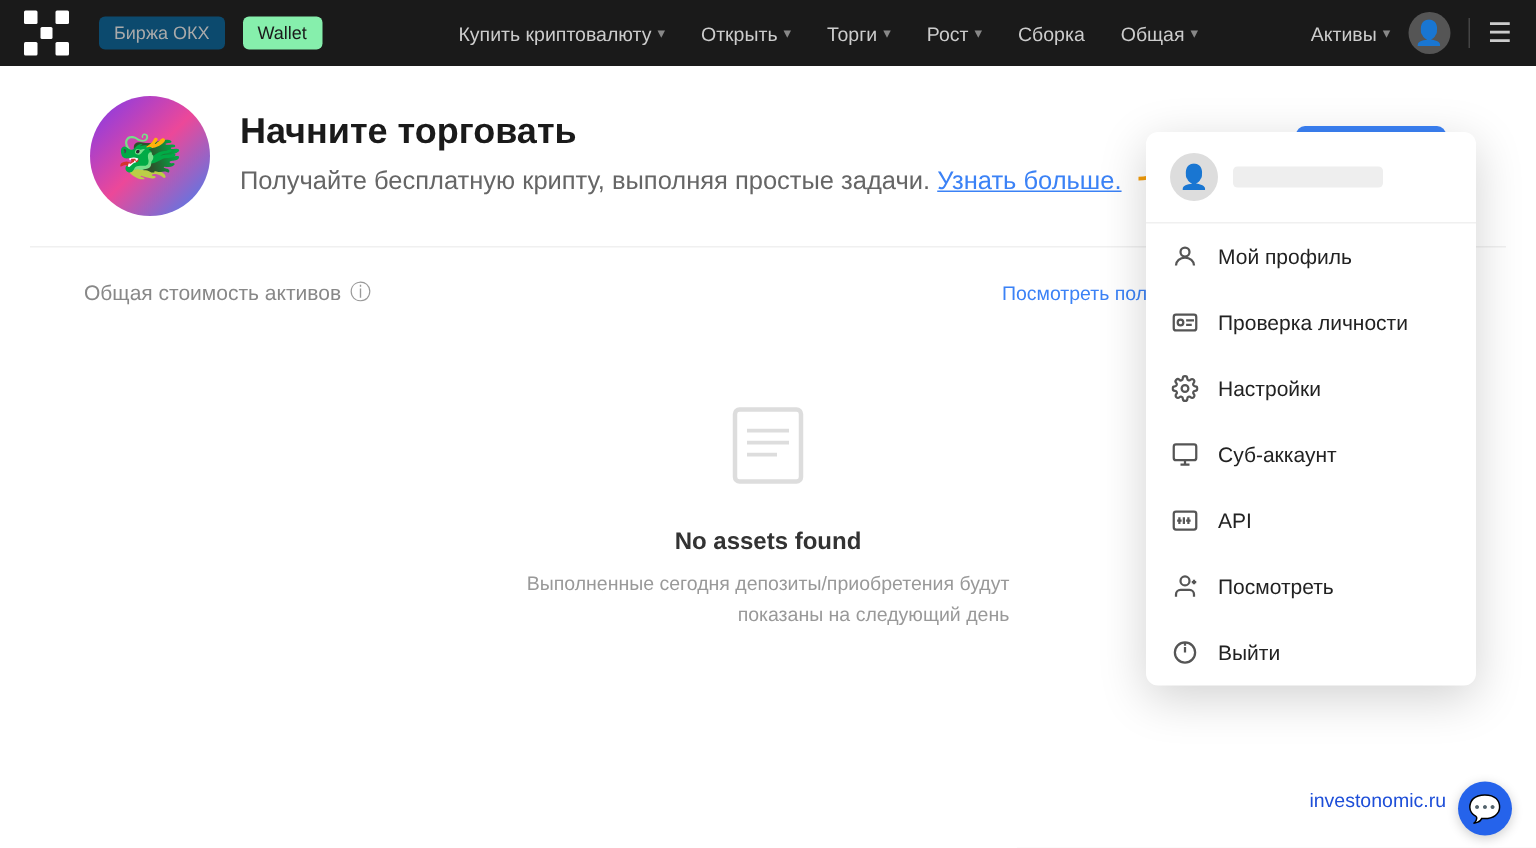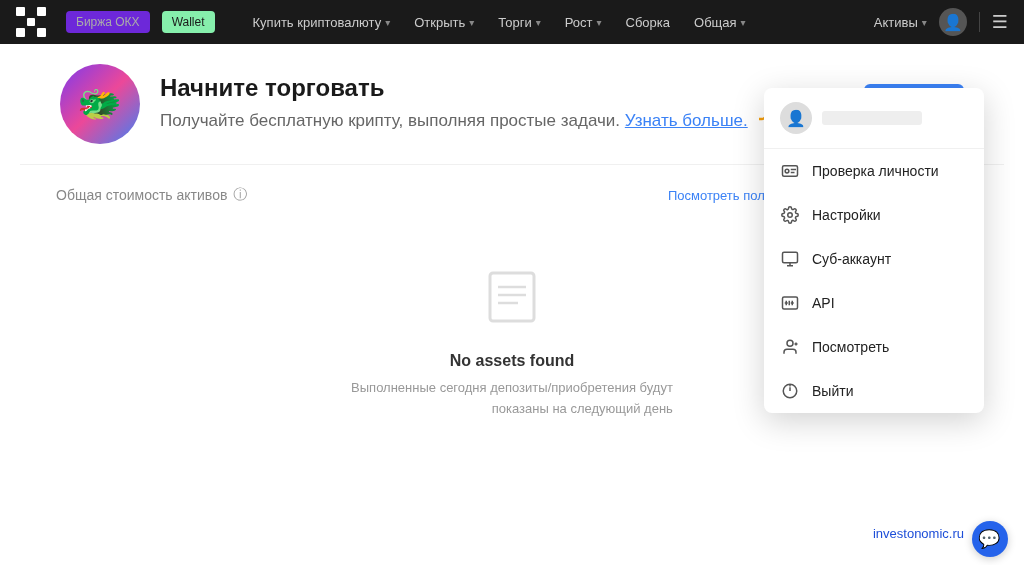--- a/index.html
+++ b/index.html
@@ -10,21 +10,21 @@
       background: #1a1a1a;
       height: 44px;
       display: flex;
       align-items: center;
       padding: 0 16px;
       gap: 12px;
       position: relative;
       z-index: 10;
     }
     .tab-birzha {
-      background: #6d28d9;
+      background: #0c4a6e;
       color: #aaa;
       font-size: 12px;
       padding: 4px 10px;
       border-radius: 4px;
       cursor: pointer;
     }
     .tab-wallet {
       background: #86efac;
       color: #1a1a1a;
       font-size: 12px;
@@ -32,20 +32,21 @@
       border-radius: 4px;
       cursor: pointer;
       font-weight: 500;
     }
     .nav-items {
       display: flex;
       align-items: center;
       gap: 4px;
       margin-left: 16px;
       flex: 1;
+      justify-content: center;
     }
     .nav-item {
       color: #ccc;
       font-size: 13px;
       padding: 6px 10px;
       cursor: pointer;
       display: flex;
       align-items: center;
       gap: 4px;
       white-space: nowrap;
@@ -414,20 +415,29 @@
   </div>
 
   <div class="dropdown-overlay">
     <div class="dropdown-header">
       <div class="dropdown-avatar">
         <span>👤</span>
       </div>
       <div class="dropdown-username"></div>
     </div>
 
+    <div class="dropdown-item">
+      <span class="dropdown-icon">
+        <svg width="18" height="18" viewBox="0 0 24 24" fill="none" stroke="#555" stroke-width="2">
+          <circle cx="12" cy="8" r="4"></circle>
+            <path d="M4 20c0-4 3.6-7 8-7s8 3 8 7"></path>
+        </svg>
+      </span>
+      <span>Мой профиль</span>
+    </div>
 
 
     <div class="dropdown-item">
       <span class="dropdown-icon">
         <svg width="18" height="18" viewBox="0 0 24 24" fill="none" stroke="#555" stroke-width="2">
           <rect x="2" y="5" width="20" height="14" rx="2"></rect>
           <circle cx="8" cy="12" r="2.5"></circle>
           <line x1="13" y1="10" x2="20" y2="10"></line>
           <line x1="13" y1="14" x2="18" y2="14"></line>
         </svg>

